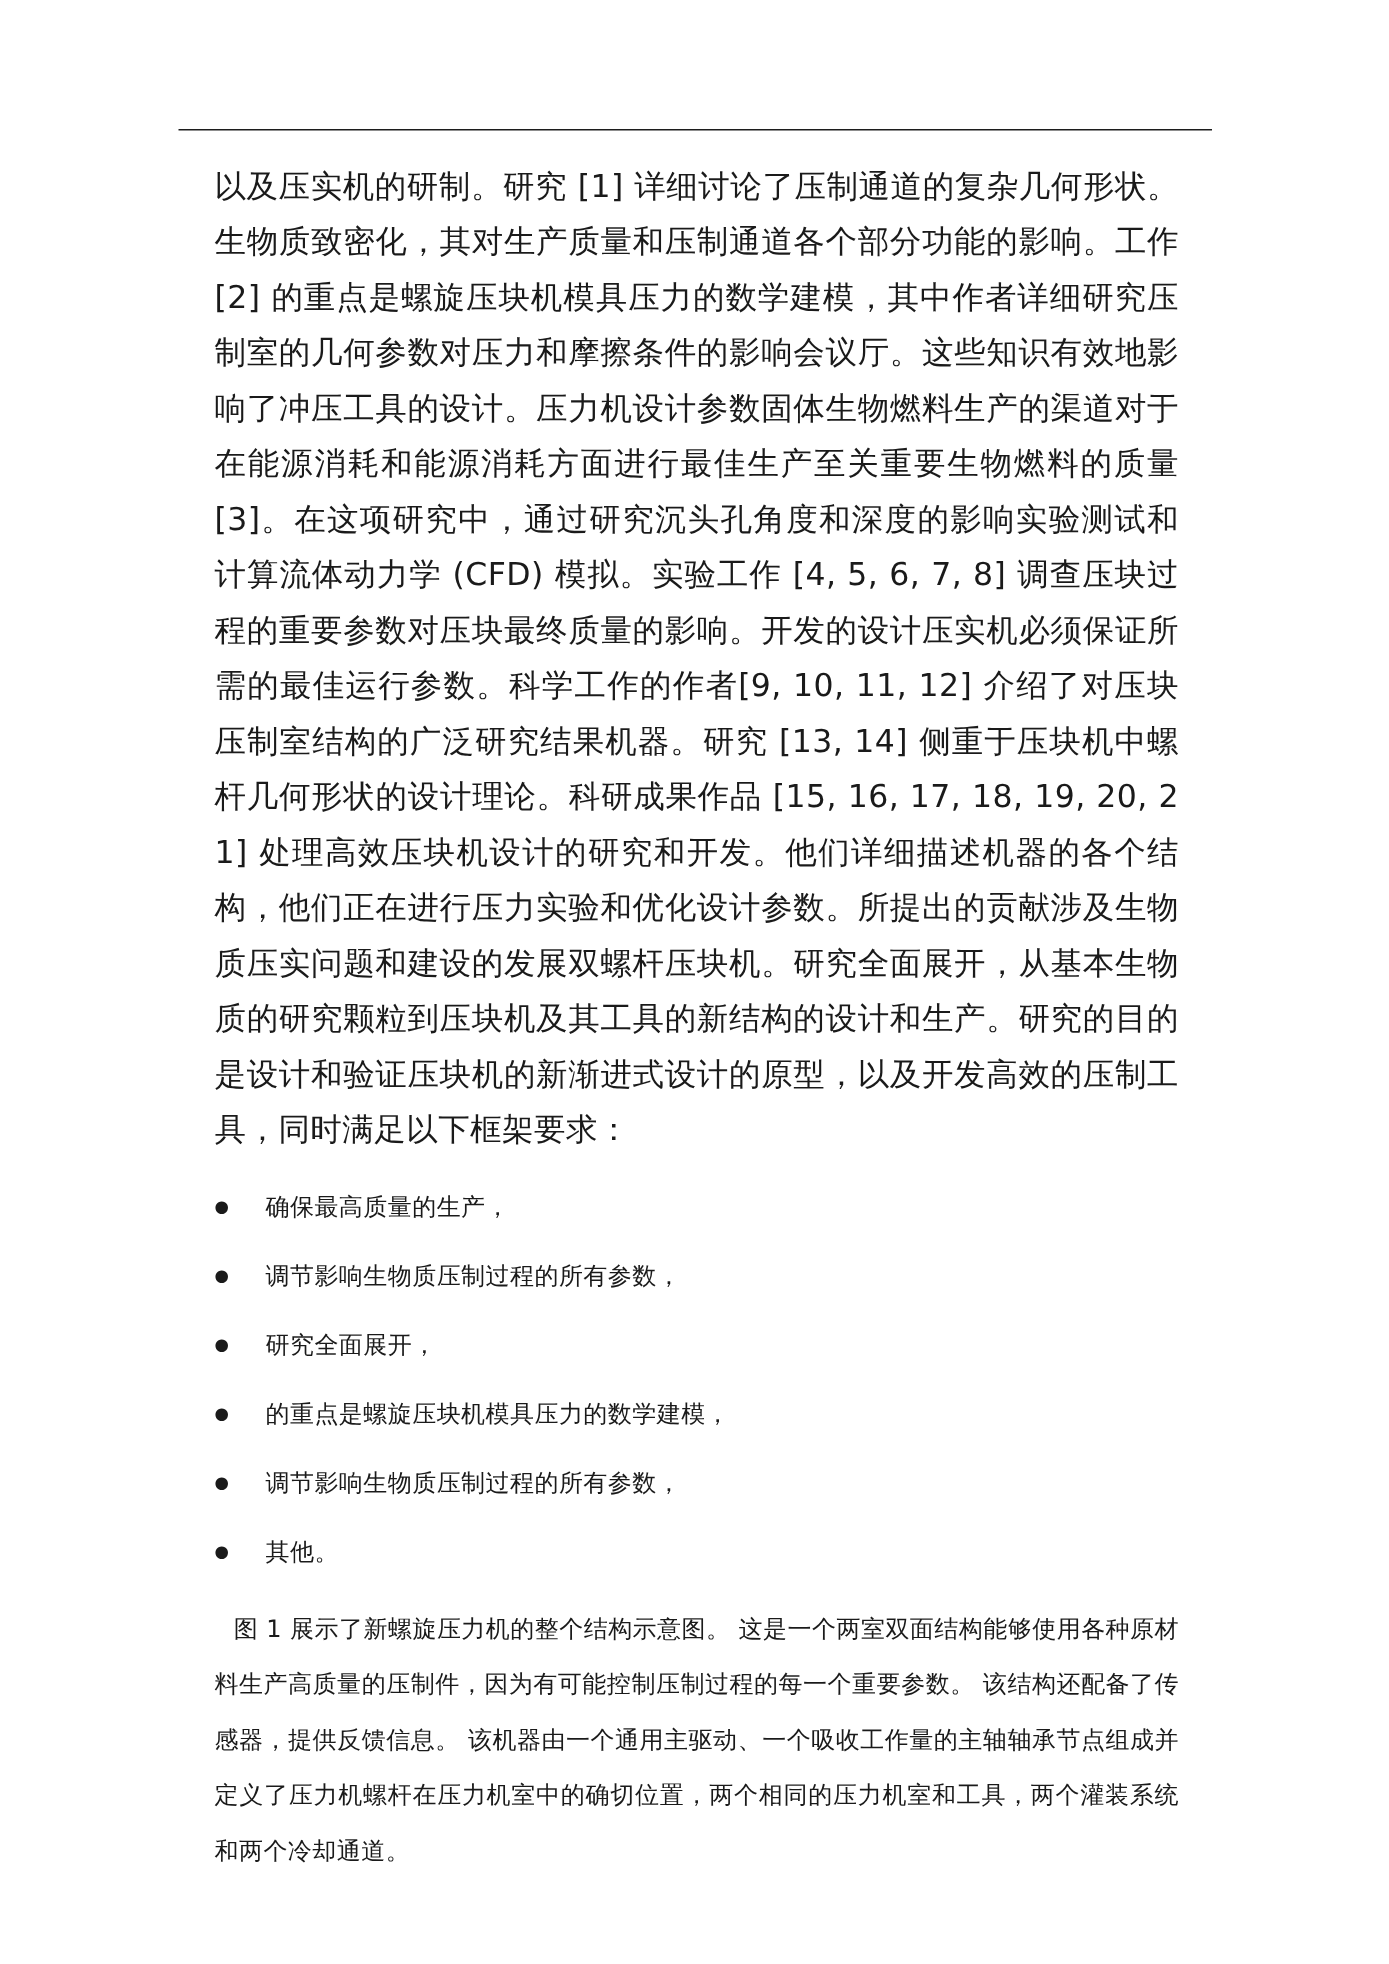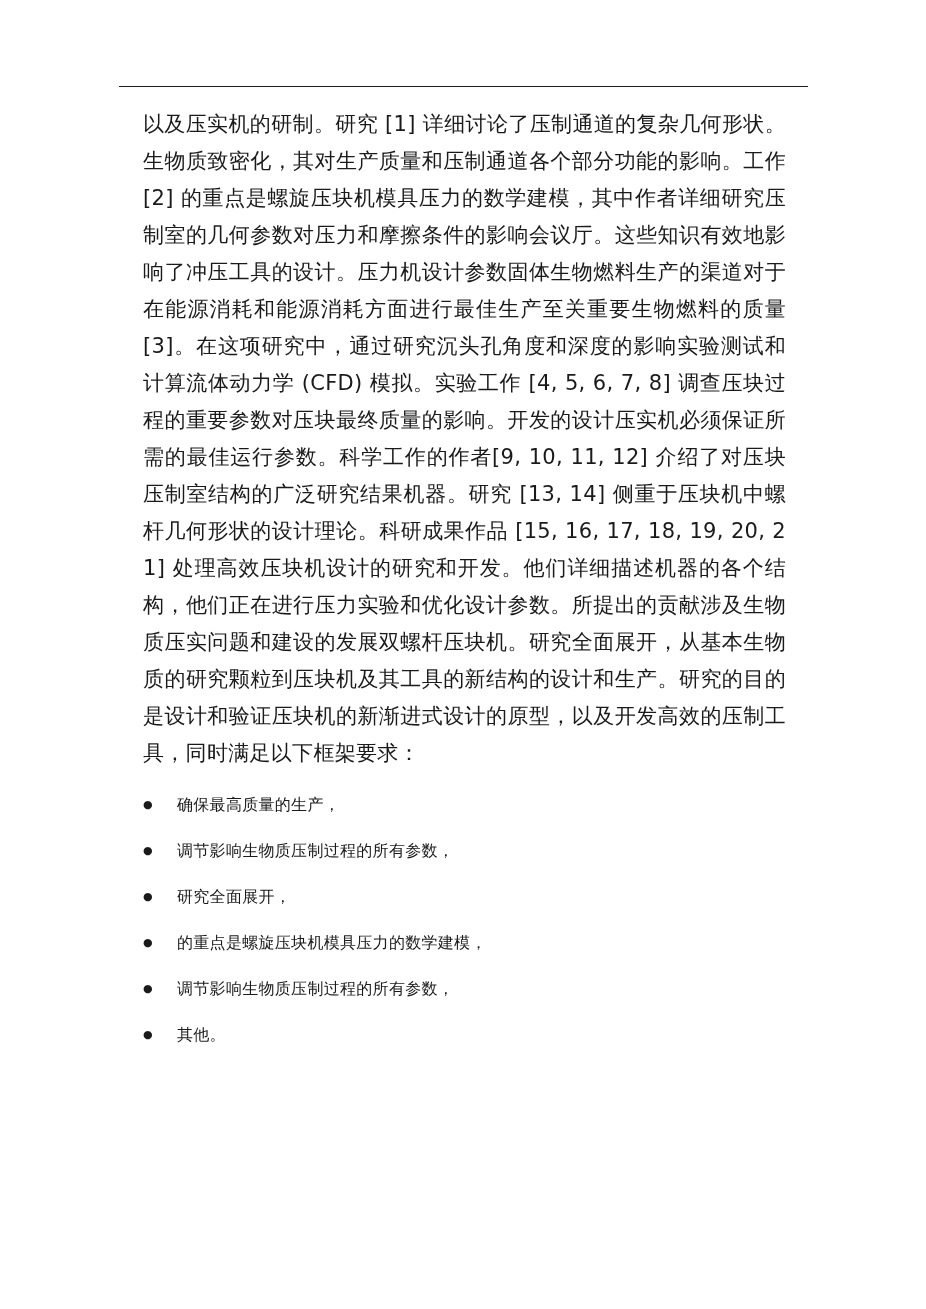--- a/index.html
+++ b/index.html
@@ -107,16 +107,17 @@
           <span class="bullet-glyph">●</span>
           <span class="bullet-text">调节影响生物质压制过程的所有参数，</span>
         </div>
 
         <div class="bullet-item">
           <span class="bullet-glyph">●</span>
           <span class="bullet-text">其他。</span>
         </div>
       </div>
 
+    <p class="closing-paragraph">图 1 展示了新螺旋压力机的整个结构示意图。 这是一个两室双面结构能够使用各种原材料生产高质量的压制件，因为有可能控制压制过程的每一个重要参数。 该结构还配备了传感器，提供反馈信息。 该机器由一个通用主驱动、一个吸收工作量的主轴轴承节点组成并定义了压力机螺杆在压力机室中的确切位置，两个相同的压力机室和工具，两个灌装系统和两个冷却通道。</p>
 
   </div>
 
 </div>
 
 </body></html>

